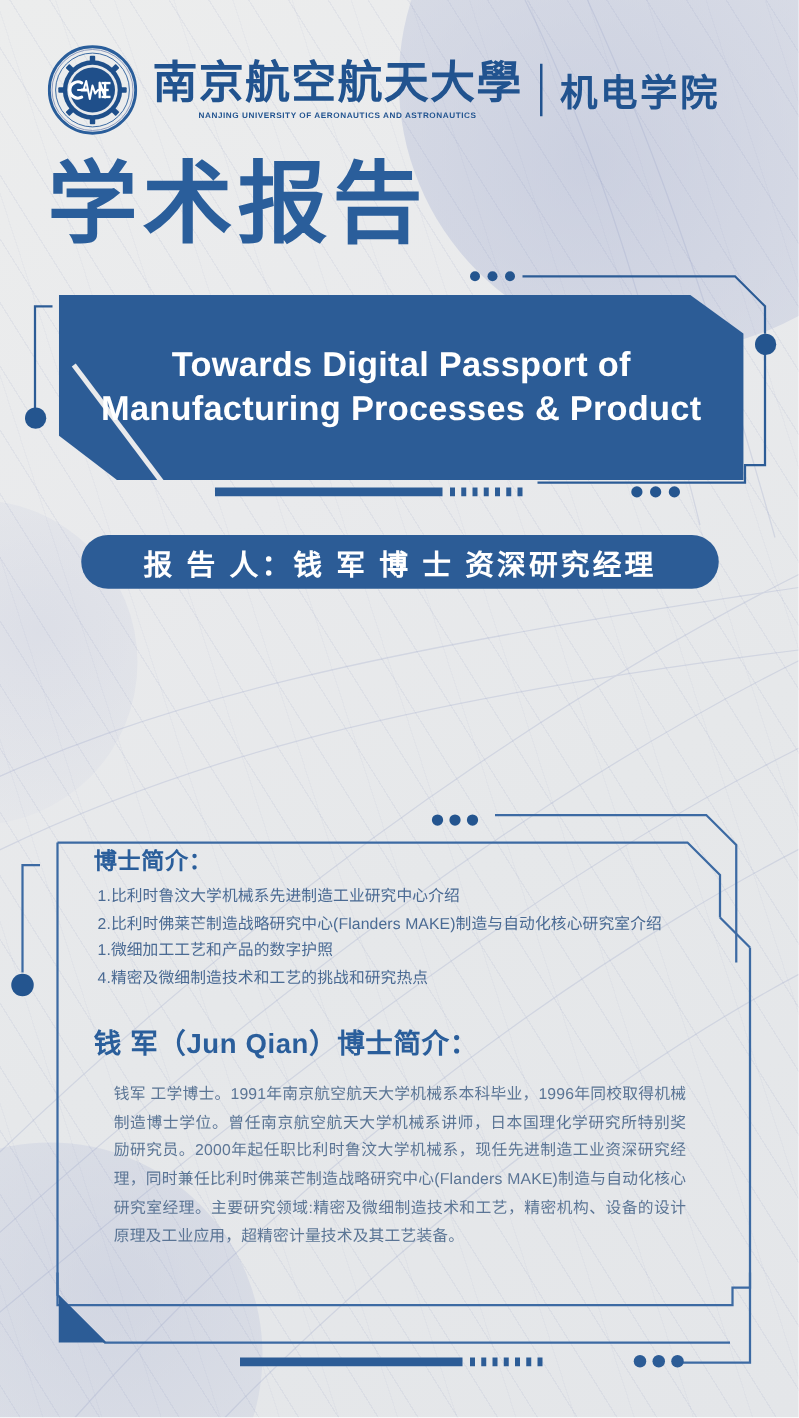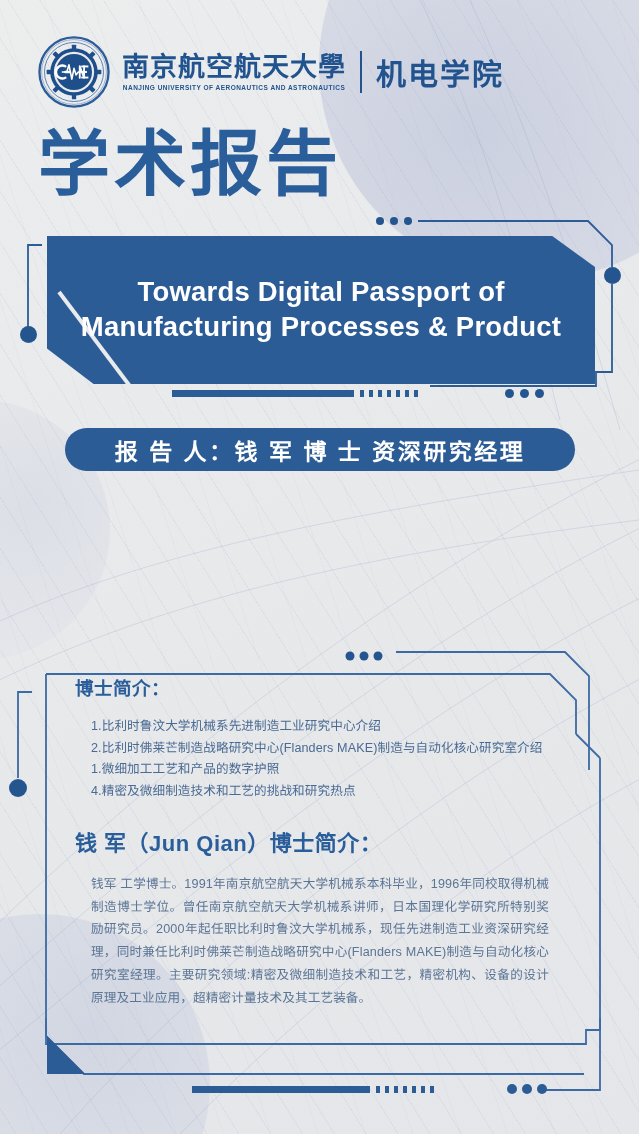--- a/index.html
+++ b/index.html
@@ -72,21 +72,21 @@
     left: 38px; top: 36px;
     display: flex;
     align-items: center;
     gap: 12px;
   }
   .logo-seal { width: 72px; height: 72px; flex: 0 0 auto; }
   .uni-block { display: flex; align-items: center; gap: 12px; }
   .uni-names { display: flex; flex-direction: column; align-items: center; }
   .uni-cn {
     font-family: "Liberation Serif", "DejaVu Serif", serif;
-    font-size: 27px;
+    font-size: 36px;
     font-weight: 700;
     letter-spacing: 1px;
     color: #21538f;
     line-height: 1.05;
     white-space: nowrap;
   }
   .uni-en {
     font-size: 6.4px;
     font-weight: 700;
     letter-spacing: .45px;
@@ -206,21 +206,21 @@
 
   .content-body { position: absolute; left: 75px; top: 674px; width: 490px; }
   .sec-heading {
     font-size: 18.5px;
     font-weight: 700;
     color: #2a5e9b;
     letter-spacing: .5px;
     margin: 0 0 7px 0;
     white-space: nowrap;
   }
-  .bullet-list { margin: 16px; padding: 0; list-style: none; }
+  .bullet-list { margin: 3px; padding: 0; list-style: none; }
   .bullet-list li {
     font-size: 12.6px;
     color: #4a6a93;
     line-height: 1.72;
     letter-spacing: .1px;
     white-space: nowrap;
   }
   .bio-heading {
     font-size: 22px;
     font-weight: 700;

